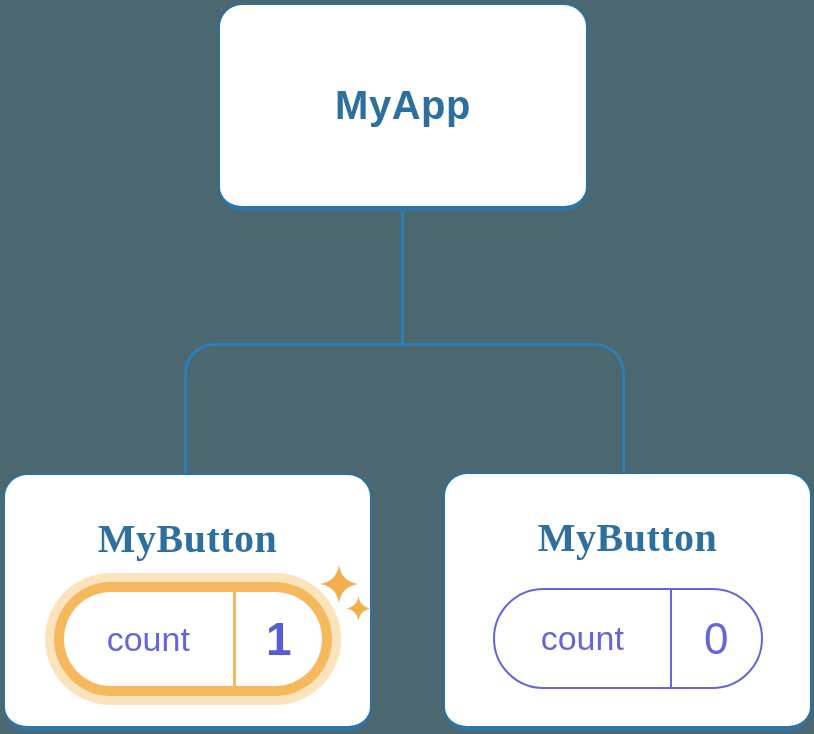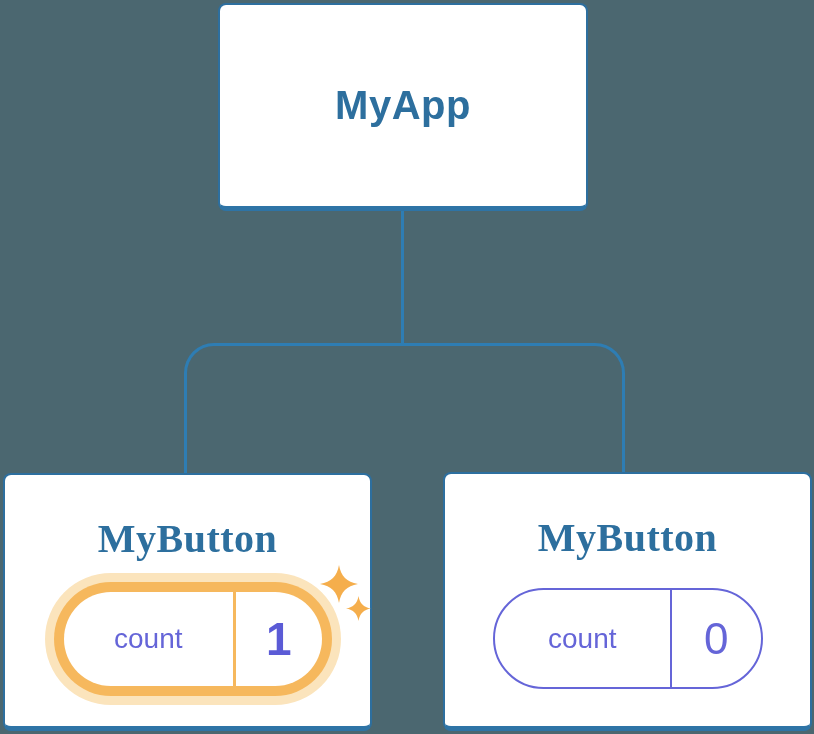--- a/index.html
+++ b/index.html
@@ -34,21 +34,21 @@
     border-bottom: none;
     border-radius: 30px 30px 0 0;
   }
 
   
   .card {
     position: absolute;
     background: #ffffff;
     border: 2px solid #2D6F9F;
     border-bottom: 5px solid #2E74A6;
-    border-radius: 8px;
+    border-radius: 24px;
     box-sizing: border-box;
   }
   .card-root {
     left: 218px;
     top: 3px;
     width: 370px;
     height: 208px;
     display: flex;
     align-items: center;
     justify-content: center;
@@ -123,21 +123,21 @@
     display: flex;
     align-items: stretch;
     overflow: hidden;
   }
   .cell-key {
     flex: 1.95;
     display: flex;
     align-items: center;
     justify-content: center;
     color: #6565D8;
-    font-size: 28px;
+    font-size: 34px;
   }
   .cell-val {
     flex: 1;
     display: flex;
     align-items: center;
     justify-content: center;
     color: #6565D8;
     font-size: 44px;
   }
   .cell-val.bold {

